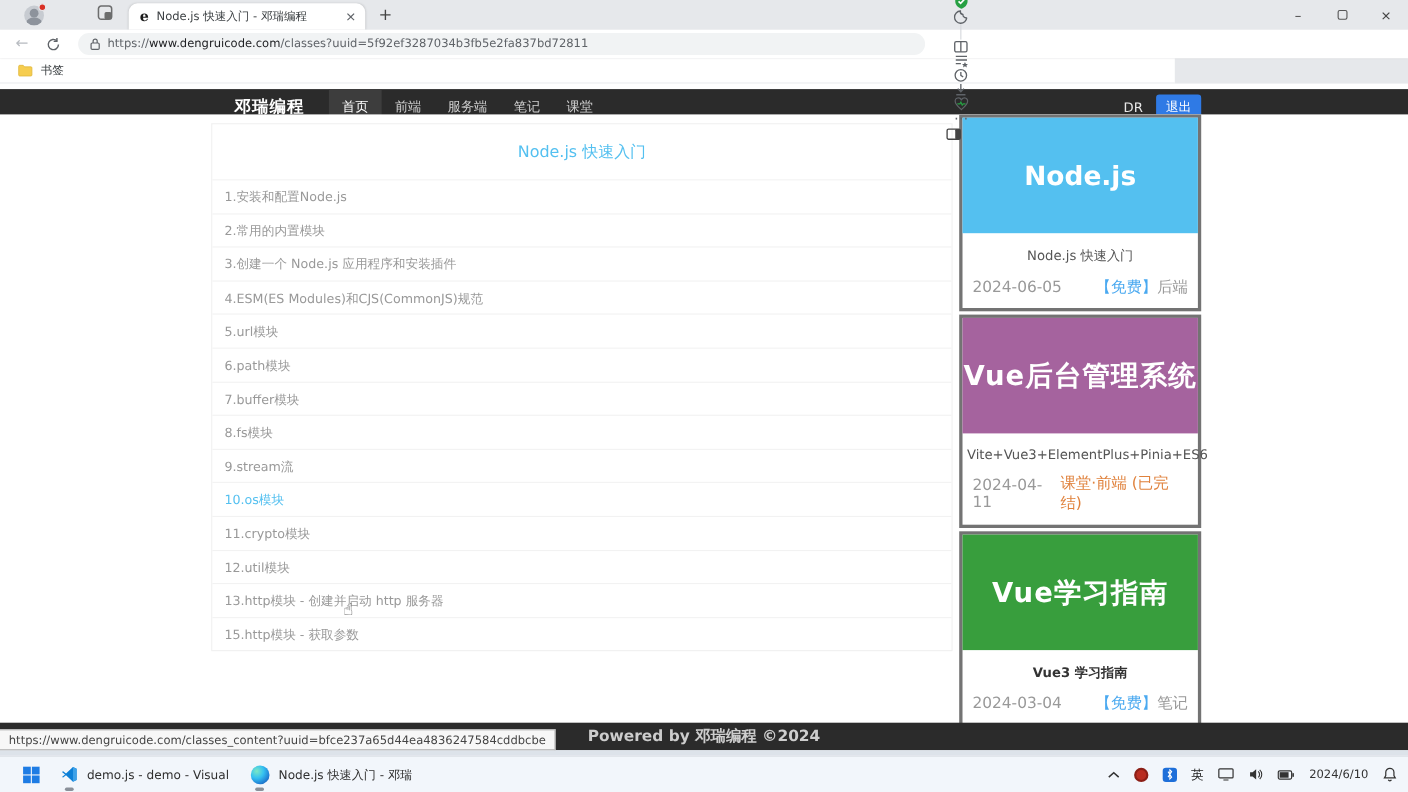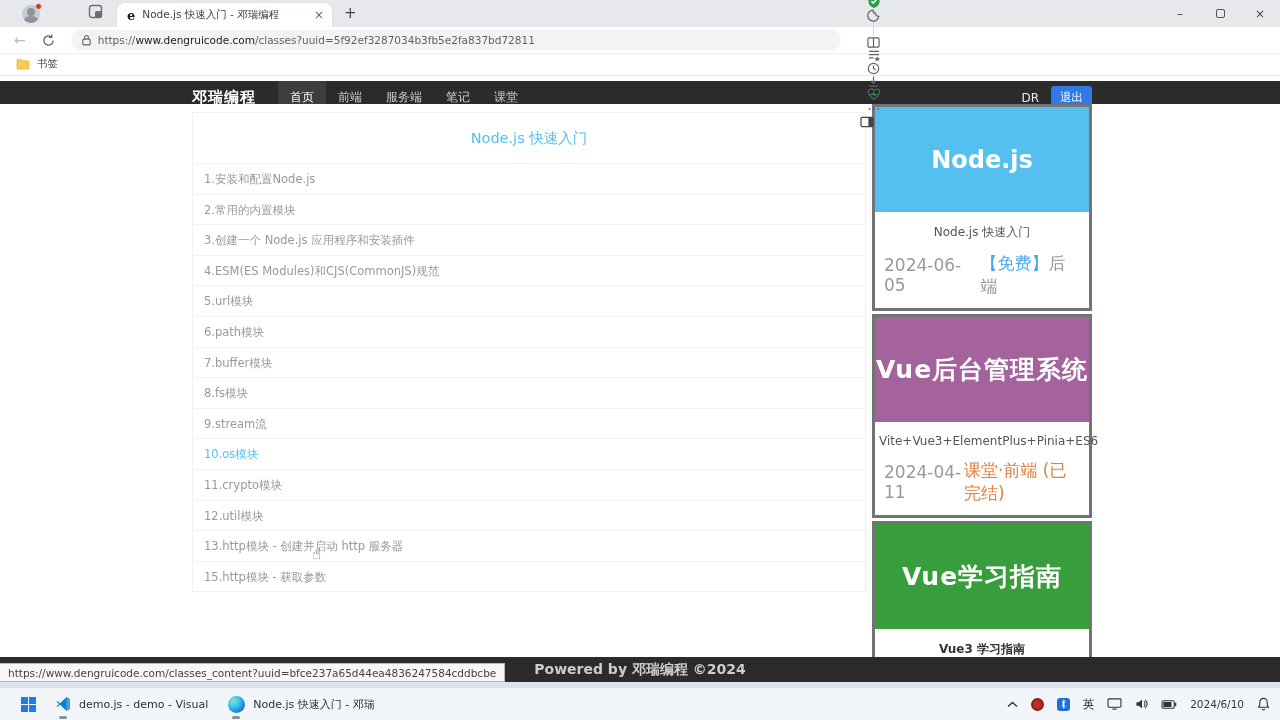--- a/index.html
+++ b/index.html
@@ -28,29 +28,29 @@
   .toolbar svg { display:block; }
   .tb-icon { margin-left:16px; color:#5f6368; display:flex; align-items:center; }
   .urlbar { margin-left:16px; width:770px; height:20px; background:#f1f3f4; border-radius:10px; display:flex; align-items:center; padding:0 10px; }
   .url-text { font-size:10.5px; color:#5f6368; margin-left:6px; white-space:nowrap; overflow:hidden; }
   .url-domain { color:#202124; }
   .tb-right { display:flex; align-items:center; margin-left:6px;flex-direction:column; }
   .tb-right > * { margin-left:13px; }
   .tb-txticon { font-size:10px; color:#5f6368; }
   .tb-divider { width:1px; height:14px; background:#d5d8dc; }
 
-  .bookmarksbar { position:absolute; left:0; top:53px; width:1280px; height:23px; background:#fff; display:flex; align-items:center; border-bottom:1px solid #e8eaed; }
+  .bookmarksbar { position:absolute; left:0; top:53px; width:1068px; height:23px; background:#fff; display:flex; align-items:center; border-bottom:1px solid #e8eaed; }
   .bm-label { font-size:10.5px; color:#3c4043; margin-left:7px; }
   .bookmarksbar svg { margin-left:16px; }
 
   
   .page { position:absolute; left:0; top:76px; width:1280px; height:606px; background:#fff; }
   .siteheader { position:absolute; left:0; top:5px; width:1280px; height:33px; background:#2b2b2b; }
   .sh-inner { margin-left:192px; width:900px; height:33px; display:flex; align-items:center; }
-  .brand { color:#fff; font-size:15px; font-weight:bold; letter-spacing:1px; }
+  .brand { color:#fff; font-size:15px; font-weight:bold; margin-left:21px; letter-spacing:1px; }
   .nav-menu { display:flex; height:33px; margin-left:22px; }
   .nav-item { color:#cfcfcf; font-size:12px; padding:0 12px; display:flex; align-items:center; height:33px; }
   .nav-item.active { background:#3d3d3d; color:#fff; }
   .sh-right { margin-left:auto; display:flex; align-items:center; }
   .user-initials { color:#e8e8e8; font-size:12px; margin-right:12px; }
   .logout-btn { background:#2f7ae5; color:#fff; font-size:11.5px; padding:4px 9px; border-radius:3px; border:none; }
 
   .main { position:absolute; left:0; top:28px; width:1280px; height:543px; background:#fff; }
   .lesson-card { position:absolute; left:192px; top:8px; width:674px; border:1px solid #f0f0f0; background:#fff; }
   .lesson-title { text-align:center; color:#54c0f0; font-size:14.5px; padding:16px 0 15px; }
@@ -59,21 +59,21 @@
   .lesson-list li.active { color:#54c0f0; }
   .cursor-glyph { position:absolute; left:312px; top:441px; font-size:15px; color:#555; text-shadow:0 0 2px #fff; }
 
   .sidebar { position:absolute; left:872px; top:0; width:220px; }
   .course-card { width:220px; border:3px solid #737373; background:#fff; margin-bottom:3px; }
   .card-banner { height:105px; display:flex; align-items:center; justify-content:center; color:#fff; }
   .banner-text-lg { font-size:25px; font-weight:bold; letter-spacing:1px; }
   .banner-text-node { font-size:24px; font-weight:600; }
   .card-title { text-align:center; font-size:12px; color:#555; padding:12px 4px 2px; }
   .card-title.bold { font-weight:bold; color:#333; }
-  .card-meta { display:flex; justify-content:space-between; align-items:center; padding:9px 9px 10px; font-size:17px; }
+  .card-meta { display:flex; justify-content:space-between; align-items:center; padding:9px 9px 10px; font-size:14px; }
   .card-date { color:#999; }
   .tag-blue { color:#4aa9f0; }
   .tag-gray { color:#999; }
   .tag-orange { color:#e0823d; }
 
   .sitefooter { position:absolute; left:0; top:581px; width:1280px; height:25px; background:#2b2b2b; display:flex; align-items:center; justify-content:center; }
   .footer-text { color:#cdcdcd; font-size:14px;font-weight:bold; }
 
   .status-tooltip { position:absolute; left:0; top:663px; height:19px; background:#f7f7f7; border:1px solid #b9b9b9; border-left:none; display:flex; align-items:center; padding:0 8px; z-index:6; }
   .status-tooltip span { font-size:10.5px; color:#444; white-space:nowrap; }

